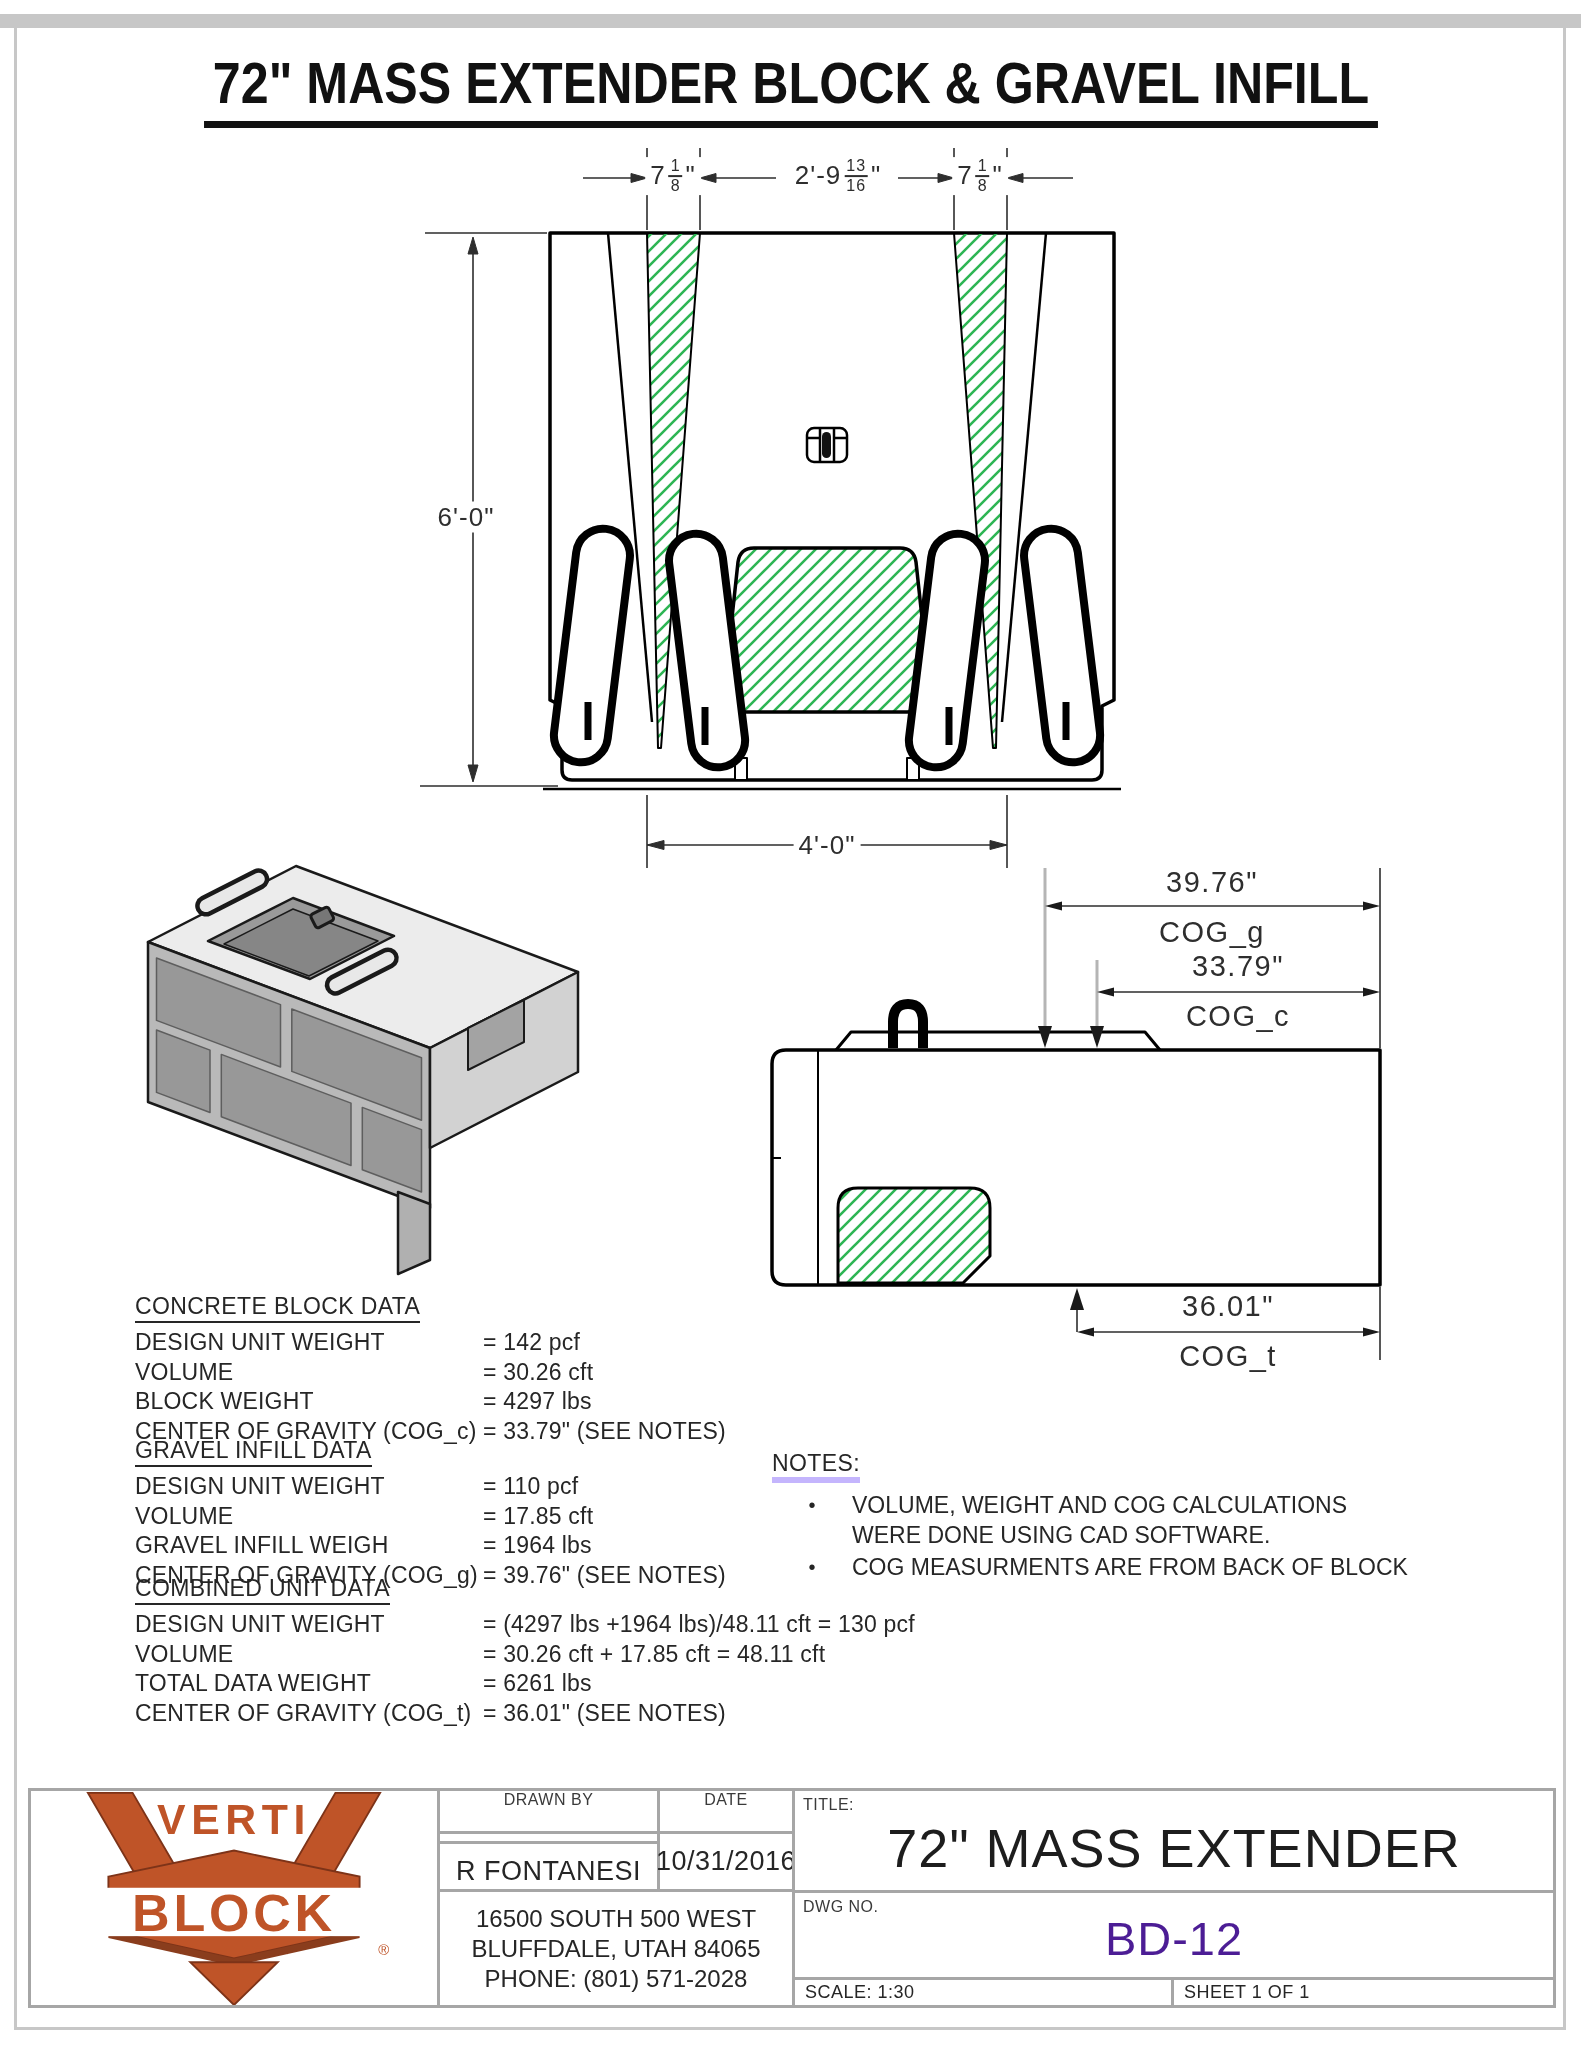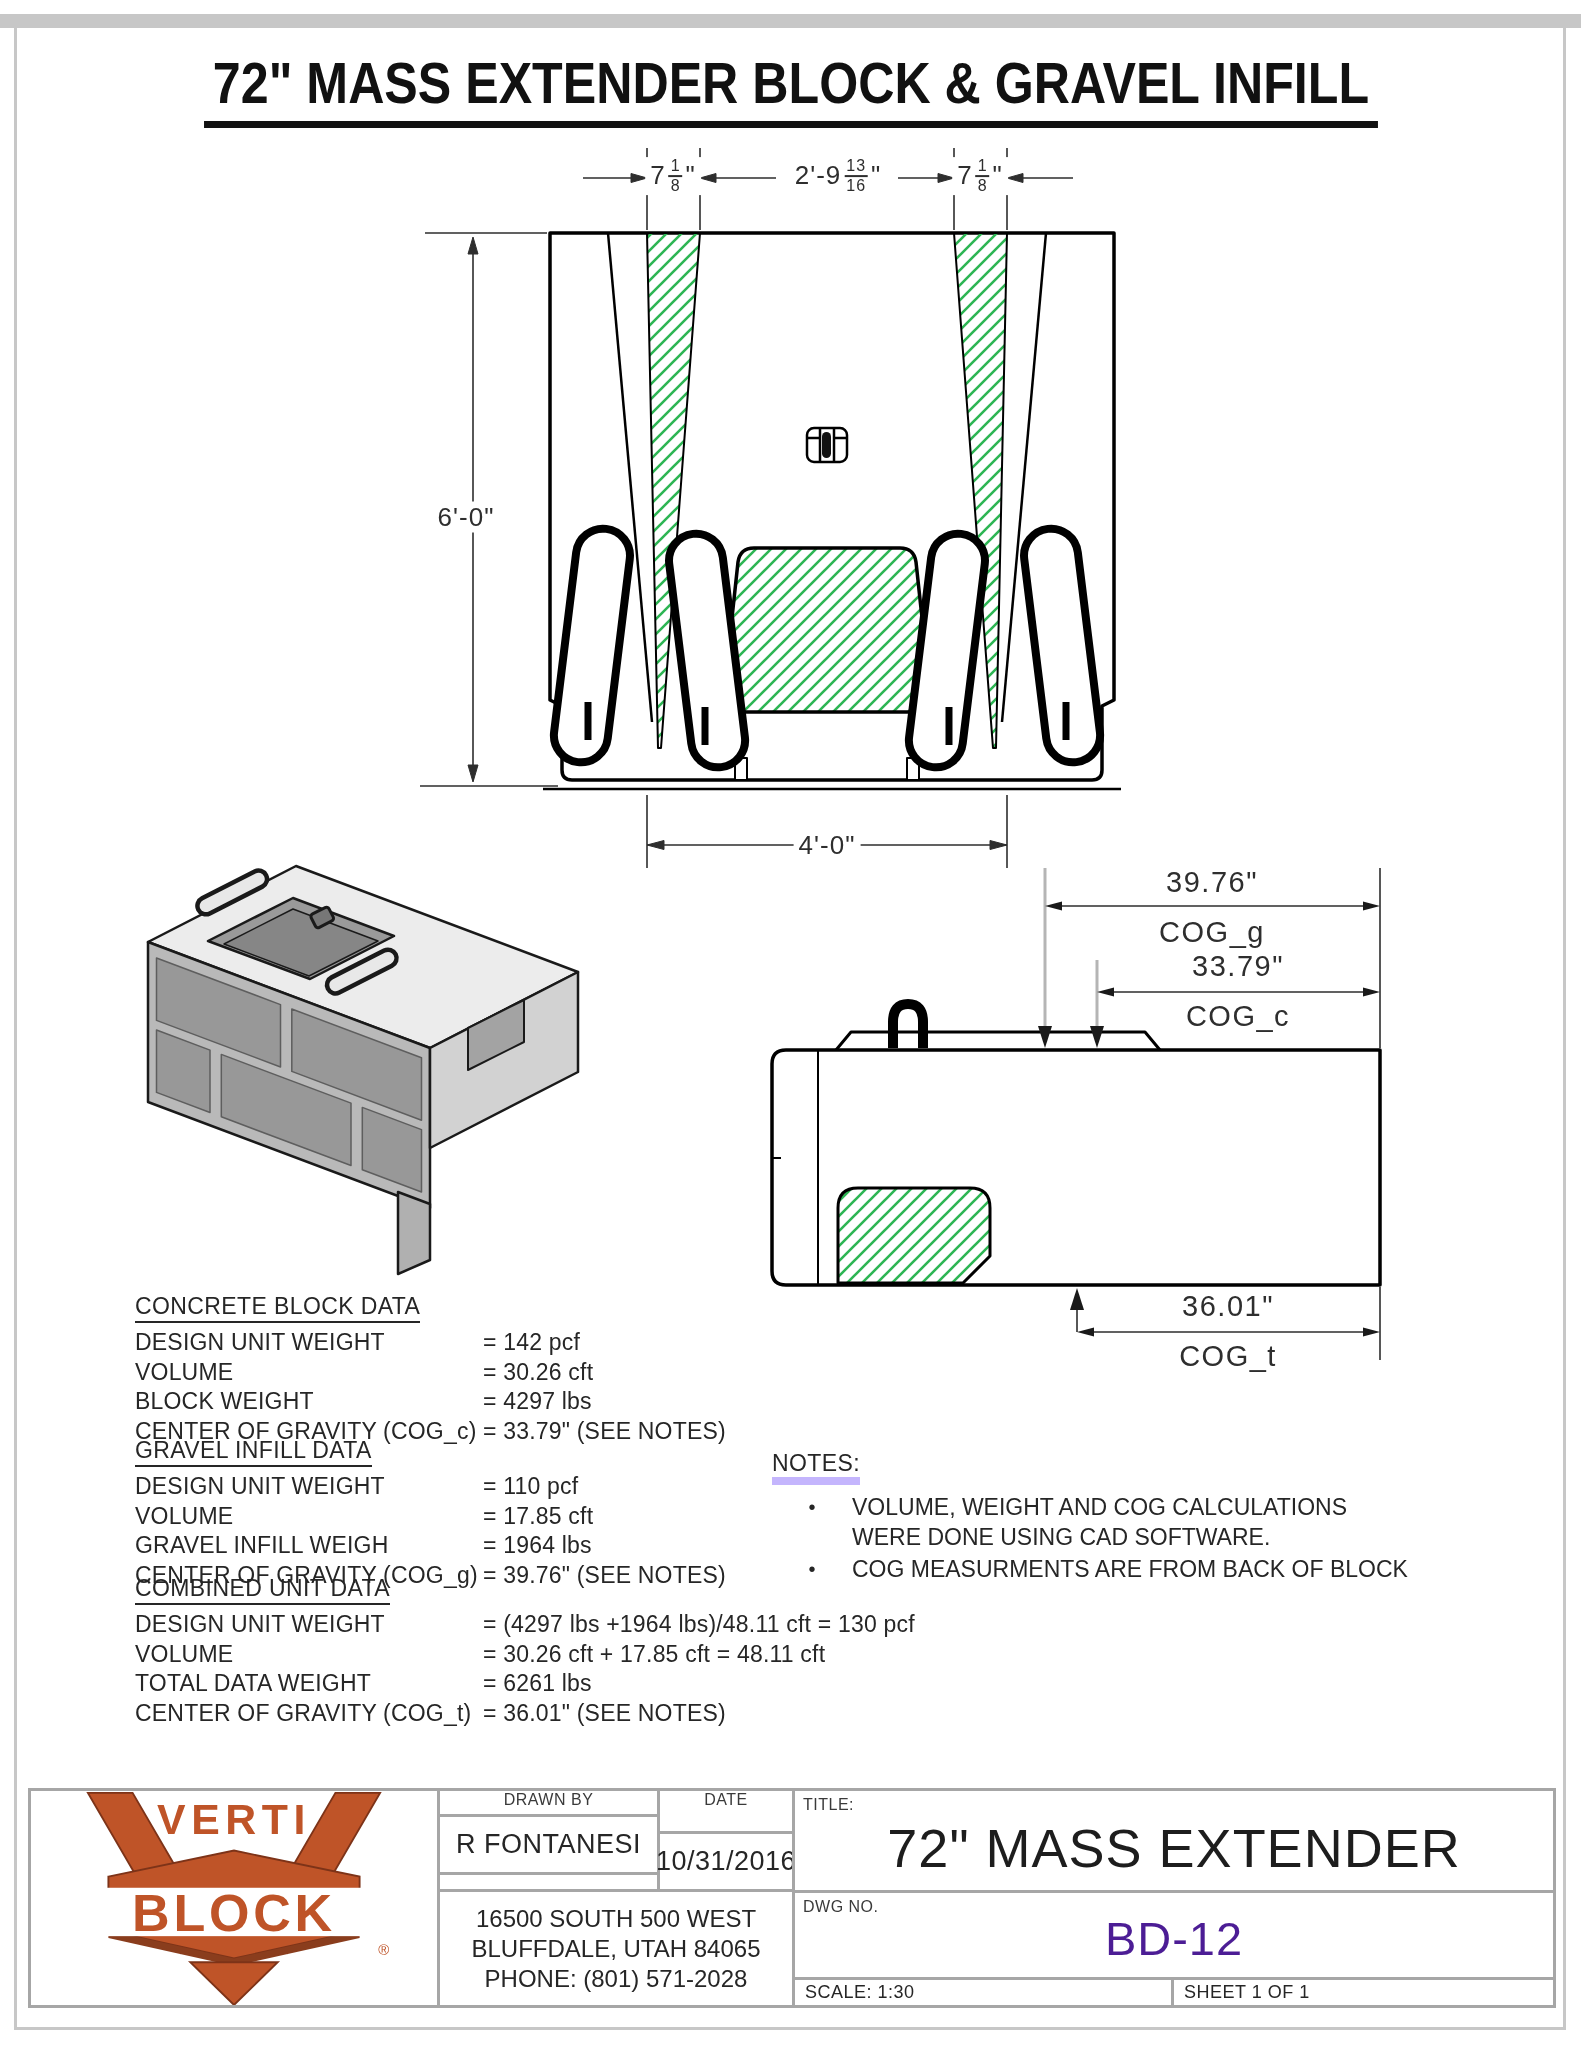--- a/index.html
+++ b/index.html
@@ -18,21 +18,21 @@
   .frac{display:inline-flex;flex-direction:column;align-items:center;font-size:16px;line-height:1.12;}
   .frac .num{border-bottom:2px solid #2e2e2e;padding:0 2px;}
   
   .section{position:absolute;left:135px;z-index:3;}
   .section-title{display:inline-block;font-size:23px;letter-spacing:.4px;border-bottom:2px solid #262626;
       padding-bottom:1px;margin-bottom:5px;}
   .drow{display:flex;font-size:23px;line-height:29.5px;letter-spacing:.2px;}
   .drow .lbl{width:348px;flex:none;}
   
   .notes{position:absolute;left:772px;top:1450px;z-index:3;width:680px;}
-  .notes-heading{display:inline-block;font-size:23px;letter-spacing:.4px;border-bottom:8px solid #c4b5fd;margin-bottom:8px;}
+  .notes-heading{display:inline-block;font-size:23px;letter-spacing:.4px;border-bottom:6px solid #c4b5fd;margin-bottom:8px;}
   .note-item{display:flex;font-size:23px;line-height:29.5px;margin-bottom:3px;}
   .note-item .bullet{width:80px;text-align:center;flex:none;font-size:20px;}
   .note-item .txt{white-space:pre-line;}
   
   .title-block{position:absolute;left:28px;top:1788px;width:1528px;height:220px;z-index:3;border-radius:13px;}
   .tb-cell{position:absolute;border:3px solid #a6a6a6;box-sizing:border-box;background:#fff;}
   .tb-small{font-size:16px;letter-spacing:.5px;color:#3a3a3a;}
   .tb-head{display:flex;align-items:flex-start;justify-content:center;}
   .tb-val{display:flex;align-items:center;justify-content:center;font-size:27px;letter-spacing:.5px;}
   .tb-address{display:flex;flex-direction:column;align-items:center;justify-content:center;font-size:24px;line-height:30px;}
@@ -297,21 +297,21 @@
         <text x="330" y="176" font-size="16" fill="#bf5428">®</text>
       </svg>
     </div>
 
     <div class="tb-cell tb-head tb-small" style="left:409px;top:0;width:223px;height:46px;">
       <span>DRAWN BY</span>
     </div>
     <div class="tb-cell tb-head tb-small" style="left:629px;top:0;width:138px;height:46px;">
       <span>DATE</span>
     </div>
-    <div class="tb-cell tb-val" style="left:409px;top:26px;width:223px;height:61px;">
+    <div class="tb-cell tb-val" style="left:409px;top:53px;width:223px;height:61px;">
       <span>R FONTANESI</span>
     </div>
     <div class="tb-cell tb-val" style="left:629px;top:43px;width:138px;height:61px;">
       <span>10/31/2016</span>
     </div>
     <div class="tb-cell tb-address" style="left:409px;top:101px;width:358px;height:119px;">
       <div>16500 SOUTH 500 WEST</div>
       <div>BLUFFDALE, UTAH 84065</div>
       <div>PHONE: (801) 571-2028</div>
     </div>

